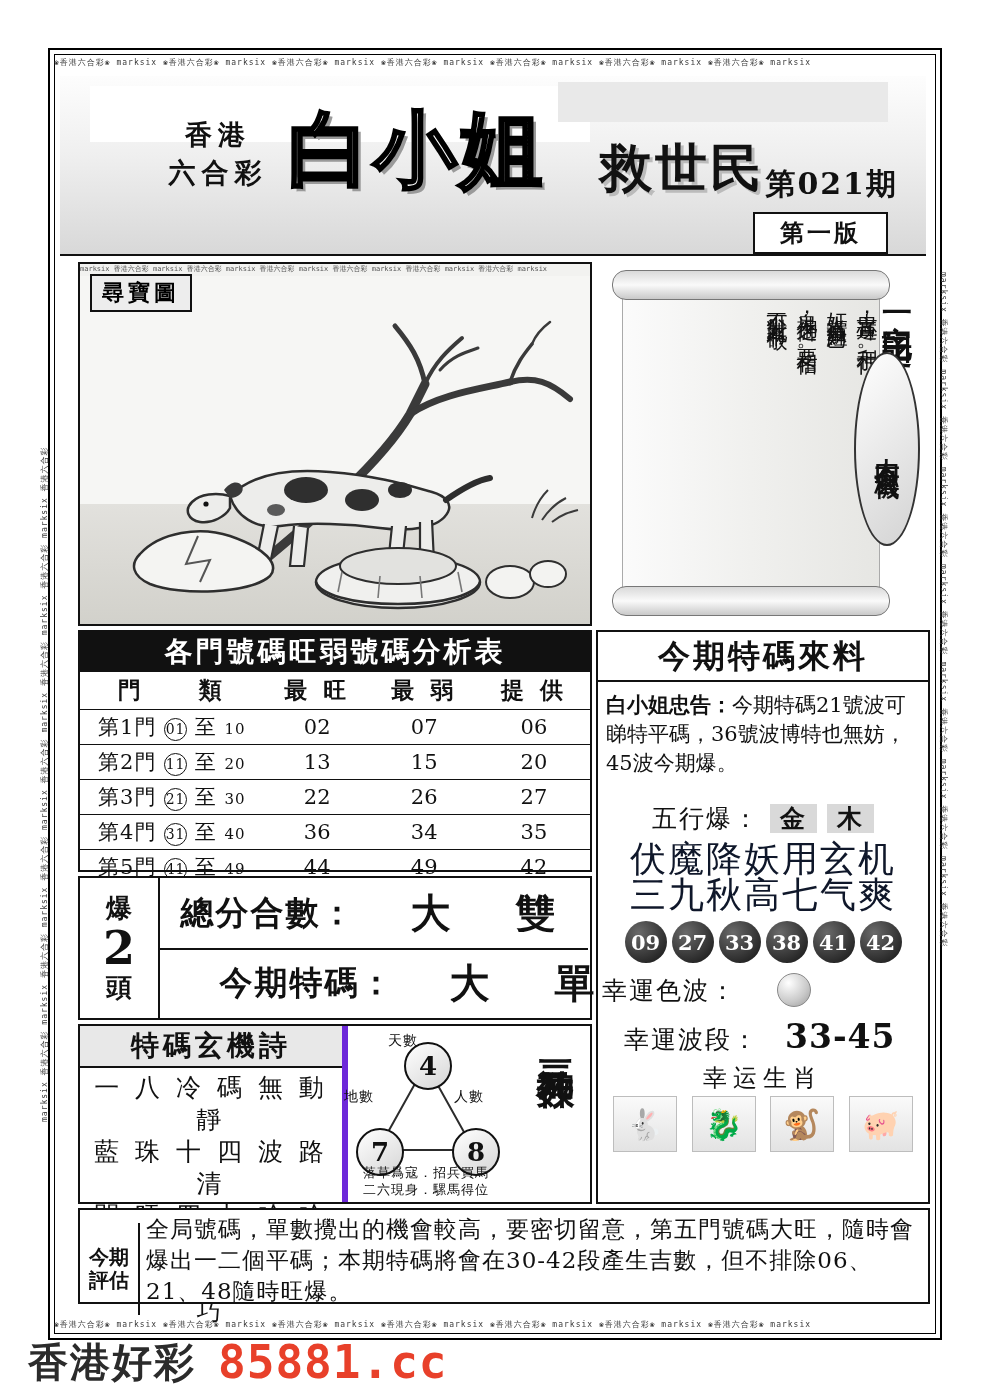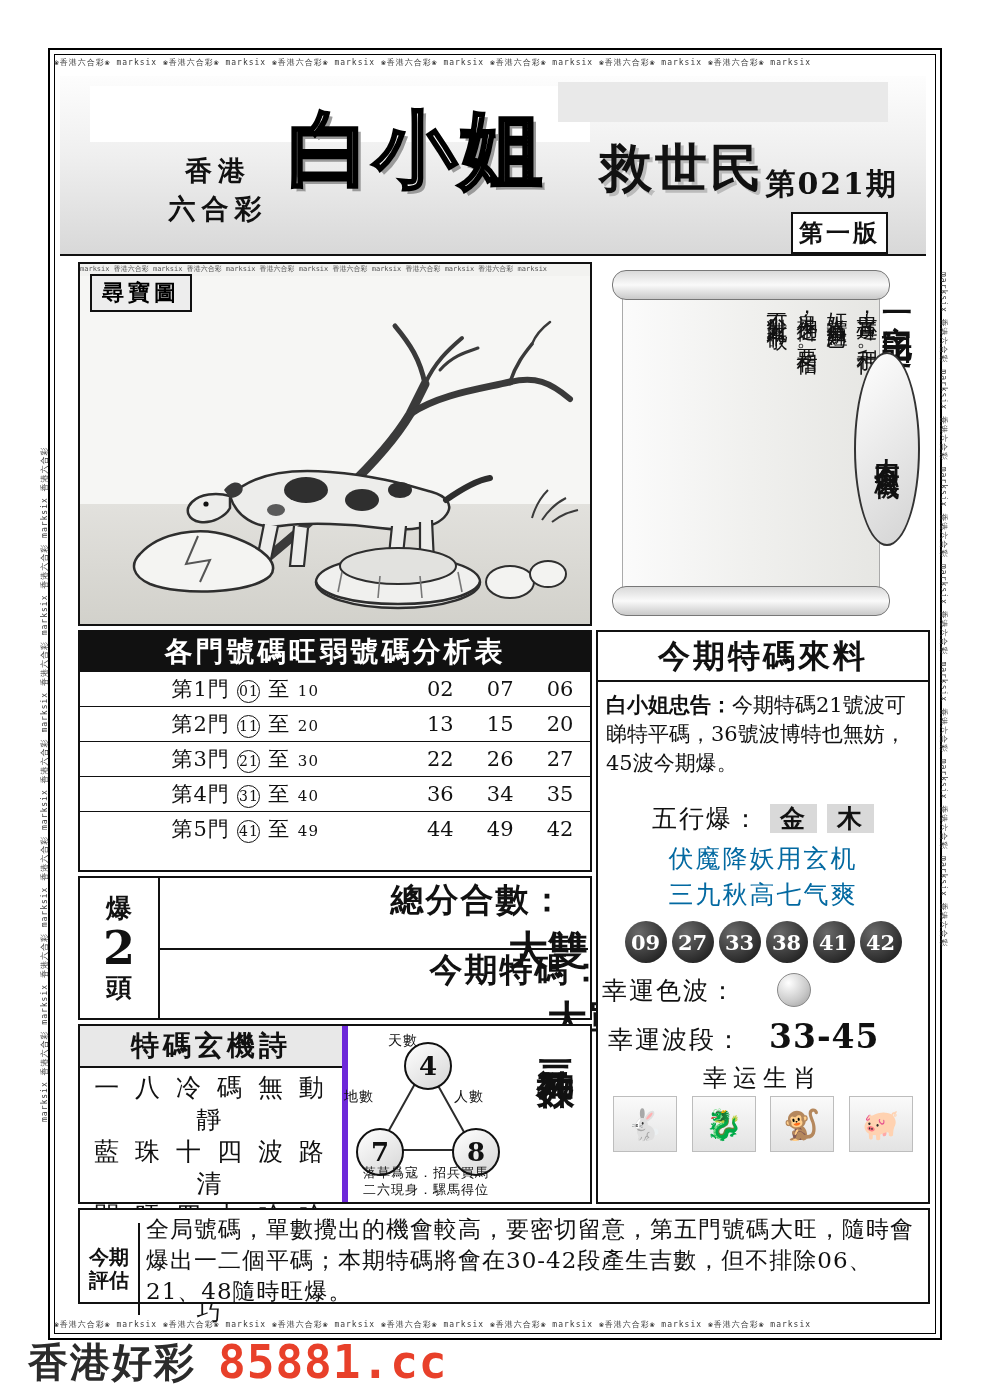--- a/index.html
+++ b/index.html
@@ -45,21 +45,21 @@
     position:absolute;left:60px;top:76px;width:866px;height:178px;
     background:linear-gradient(180deg,#fdfdfd 0%,#efefef 45%,#d8d8d8 100%);
     border-bottom:2px solid #111;
   }
   .mh-white{position:absolute;left:30px;top:10px;width:500px;height:56px;background:#fff;}
   .mh-white2{position:absolute;left:498px;top:6px;width:330px;height:40px;background:#e9e9e9;}
   .hk-label{
     position:absolute;left:88px;top:40px;width:140px;
     font-family:"DejaVu Serif","Liberation Serif",serif;
     font-weight:bold;font-size:27px;color:#111;letter-spacing:6px;
-    text-align:center;line-height:38px;margin-top:36px;
+    text-align:center;line-height:38px;
   }
   .title-big{
     position:absolute;left:228px;top:20px;
     font-family:"DejaVu Serif","Liberation Serif",serif;
     font-weight:bold;font-size:82px;color:#fff;letter-spacing:4px;
     -webkit-text-stroke:3px #000;
     text-shadow:4px 4px 0 #9a9a9a;
   }
   .title-sub{
     position:absolute;left:540px;top:58px;
@@ -70,21 +70,21 @@
   .issue{
     position:absolute;right:28px;top:88px;
     font-family:"DejaVu Serif","Liberation Serif",serif;
     font-weight:bold;font-size:30px;color:#111;letter-spacing:2px;
   }
   .edition{
     position:absolute;right:38px;top:136px;
     border:2px solid #111;background:#fff;
     font-family:"DejaVu Serif","Liberation Serif",serif;
     font-weight:bold;font-size:24px;color:#111;letter-spacing:3px;
-    padding:3px 6px;
+    padding:3px 25px;
   }
 
   
   .imgpanel{
     position:absolute;left:78px;top:262px;width:510px;height:360px;
     border:2px solid #111;background:#f2f2f0;overflow:hidden;
   }
   .imgpanel-label{
     position:absolute;left:10px;top:10px;
     border:2px solid #111;background:#ededed;
@@ -173,21 +173,21 @@
     position:absolute;left:0;top:0;width:78px;height:100%;
     border-right:2px solid #111;
     display:flex;flex-direction:column;align-items:center;justify-content:center;
     font-family:"DejaVu Serif","Liberation Serif",serif;font-weight:bold;color:#111;
   }
   .bao-left .c1{font-size:26px;}
   .bao-left .c2{font-size:46px;line-height:44px;}
   .bao-left .c3{font-size:26px;}
   .bao-row{
     position:absolute;left:78px;width:430px;height:50%;
-    display:flex;align-items:flex-end;flex-direction:column;
+    display:flex;align-items:center;
   }
   .bao-row.r1{top:0;border-bottom:2px solid #111;}
   .bao-row.r2{top:70px;padding-left:39px;}
   .bao-lbl{
     width:220px;text-align:center;
     font-family:"DejaVu Serif","Liberation Serif",serif;
     font-weight:bold;font-size:33px;letter-spacing:2px;color:#111;
   }
   .bao-v{
     flex:1;display:flex;justify-content:space-around;
@@ -259,42 +259,42 @@
   .rc-advice b{font-weight:bold;}
   .rc-wuxing{
     text-align:center;margin-top:20px;
     font-family:"DejaVu Serif","Liberation Serif",serif;
     font-size:25px;color:#111;letter-spacing:2px;
   }
   .rc-wuxing .hl{background:#d9d9d9;padding:0 10px;font-weight:bold;}
   .rc-couplet{
     text-align:center;margin-top:6px;
     font-family:"DejaVu Serif","Liberation Serif",serif;
-    font-size:25px;line-height:36px;color:#0369a1;letter-spacing:2px;
+    font-size:36px;line-height:36px;color:#0f172a;letter-spacing:2px;
   }
   .balls{display:flex;justify-content:center;gap:5px;margin-top:8px;}
   .ball{
     width:42px;height:42px;border-radius:50%;
     background:radial-gradient(circle at 33% 28%,#6a6a6a,#111);
     color:#fff;display:flex;align-items:center;justify-content:center;
     font-family:"DejaVu Serif","Liberation Serif",serif;
     font-weight:bold;font-size:21px;
   }
   .rc-lucky{
     display:flex;align-items:center;margin-top:10px;padding-left:4px;
     font-family:"DejaVu Serif","Liberation Serif",serif;
     font-size:25px;color:#111;letter-spacing:2px;
   }
   .lucky-dot{
     width:32px;height:32px;border-radius:50%;margin-left:40px;
     background:radial-gradient(circle at 33% 28%,#fff,#c9c9c9 60%,#9a9a9a);
     border:1px solid #888;
   }
   .rc-range{
-    margin-top:10px;padding-left:10px;
+    margin-top:10px;padding-left:26px;
     font-family:"DejaVu Serif","Liberation Serif",serif;
     font-size:25px;color:#111;letter-spacing:2px;
   }
   .rc-range b{font-size:33px;letter-spacing:1px;margin-left:16px;}
   .rc-zodiac-title{
     text-align:center;margin-top:6px;
     font-family:"DejaVu Serif","Liberation Serif",serif;
     font-size:24px;color:#111;letter-spacing:6px;
   }
   .zodiacs{display:flex;justify-content:space-around;margin-top:2px;padding:0 8px;}
@@ -434,20 +434,26 @@
     </div>
     <div class="oval">
       <span>内有玄機</span>
     </div>
   </div>
 
   <div class="analysis">
     <h2>各門號碼旺弱號碼分析表</h2>
     <table class="atable">
       <tbody>
+          <tr>
+        <th style="width:36%">門　　類</th>
+        <th style="width:21%">最 旺</th>
+        <th style="width:21%">最 弱</th>
+        <th style="width:22%">提 供</th>
+      </tr>
       <tr>
         <td class="mencell">
           <span>第1門</span>
           <span class="circ">01</span>
           <span>至</span>
           <span class="smallnum">10</span>
         </td>
         <td>02</td>
         <td>07</td>
         <td>06</td>

